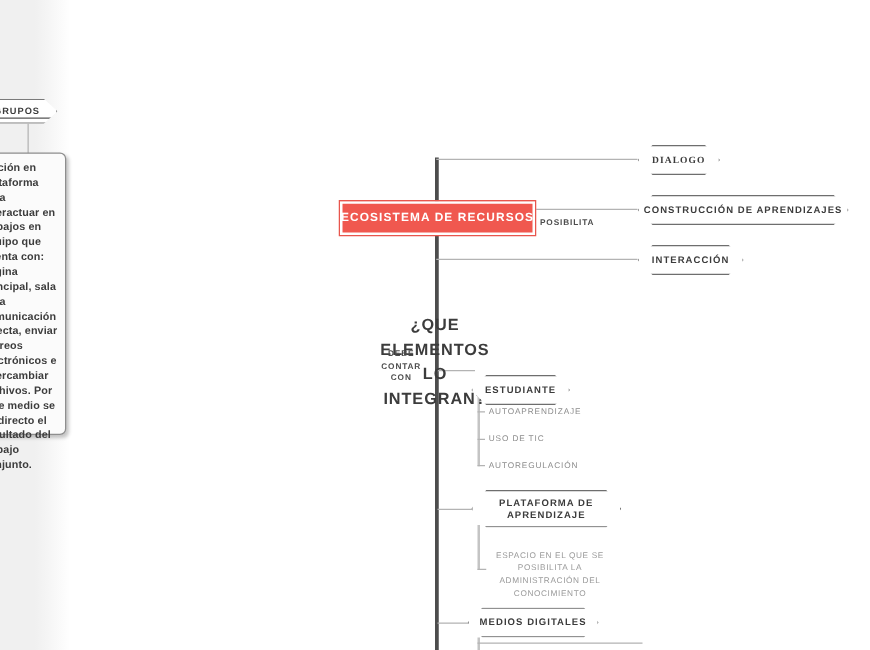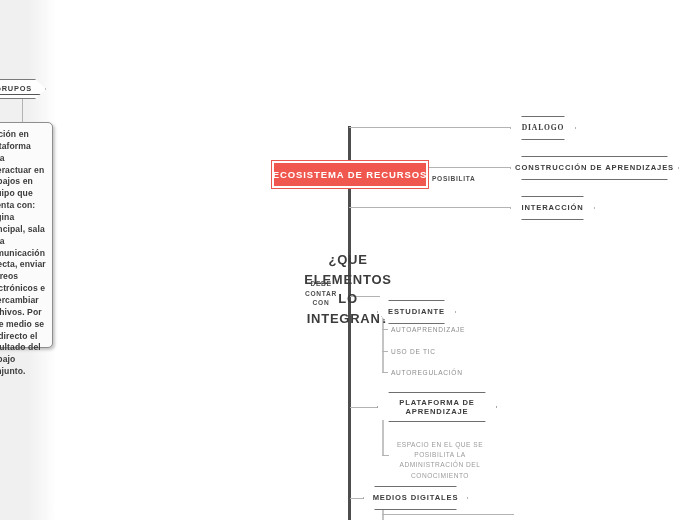--- a/index.html
+++ b/index.html
@@ -232,21 +232,21 @@
 
   <div class="hex tall" style="left:377px; top:392px; width:120px;justify-content:center;">
     <span>PLATAFORMA DE
 APRENDIZAJE</span>
   </div>
   <div class="note-text" style="left:388px; top:440px; width:104px;">ESPACIO EN EL QUE SE
 POSIBILITA LA
 ADMINISTRACIÓN DEL
 CONOCIMIENTO</div>
 
-  <div class="hex" style="left:363px; top:486px; width:105px;">
+  <div class="hex" style="left:374px; top:486px; width:105px;">
     <span>MEDIOS DIGITALES</span>
   </div>
 
   <div class="grupos-node">
     <span>GRUPOS</span>
   </div>
 
   <div class="callout">
     <p>Opción en plataforma para interactuar en trabajos en equipo que cuenta con: página principal, sala para comunicación directa, enviar correos electrónicos e intercambiar archivos. Por este medio se ve directo el resultado del trabajo conjunto.</p>
   </div>

